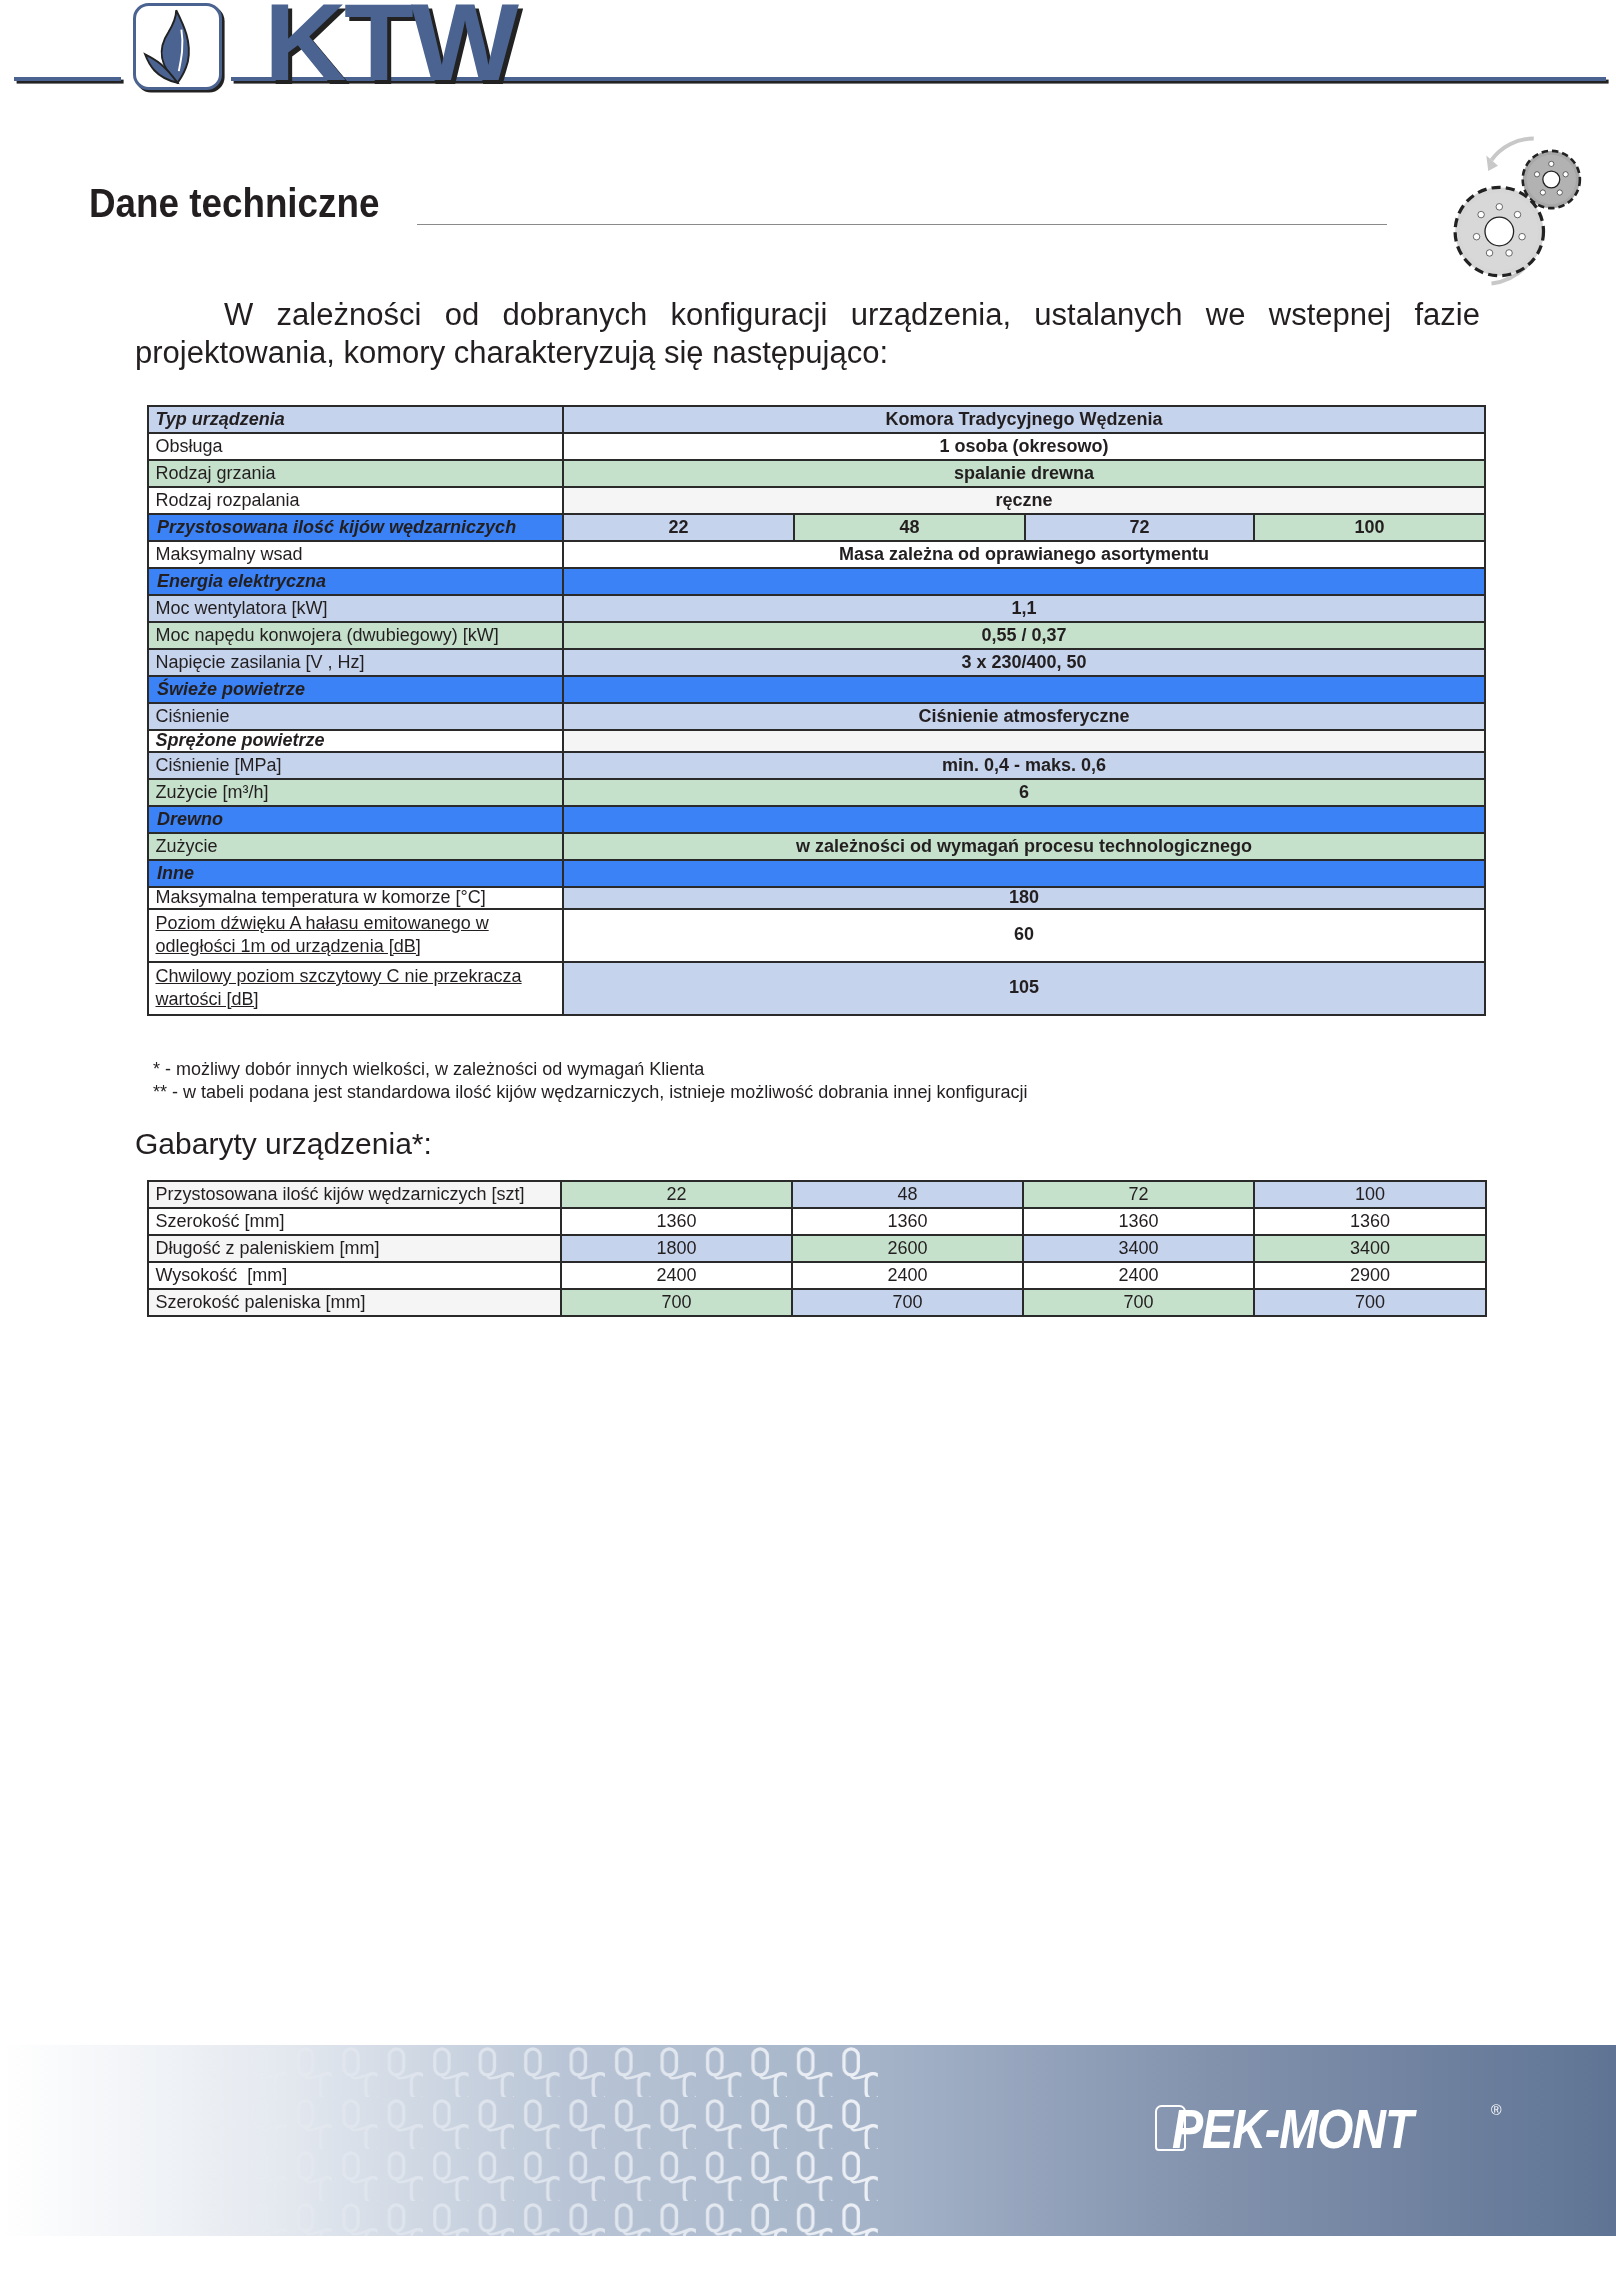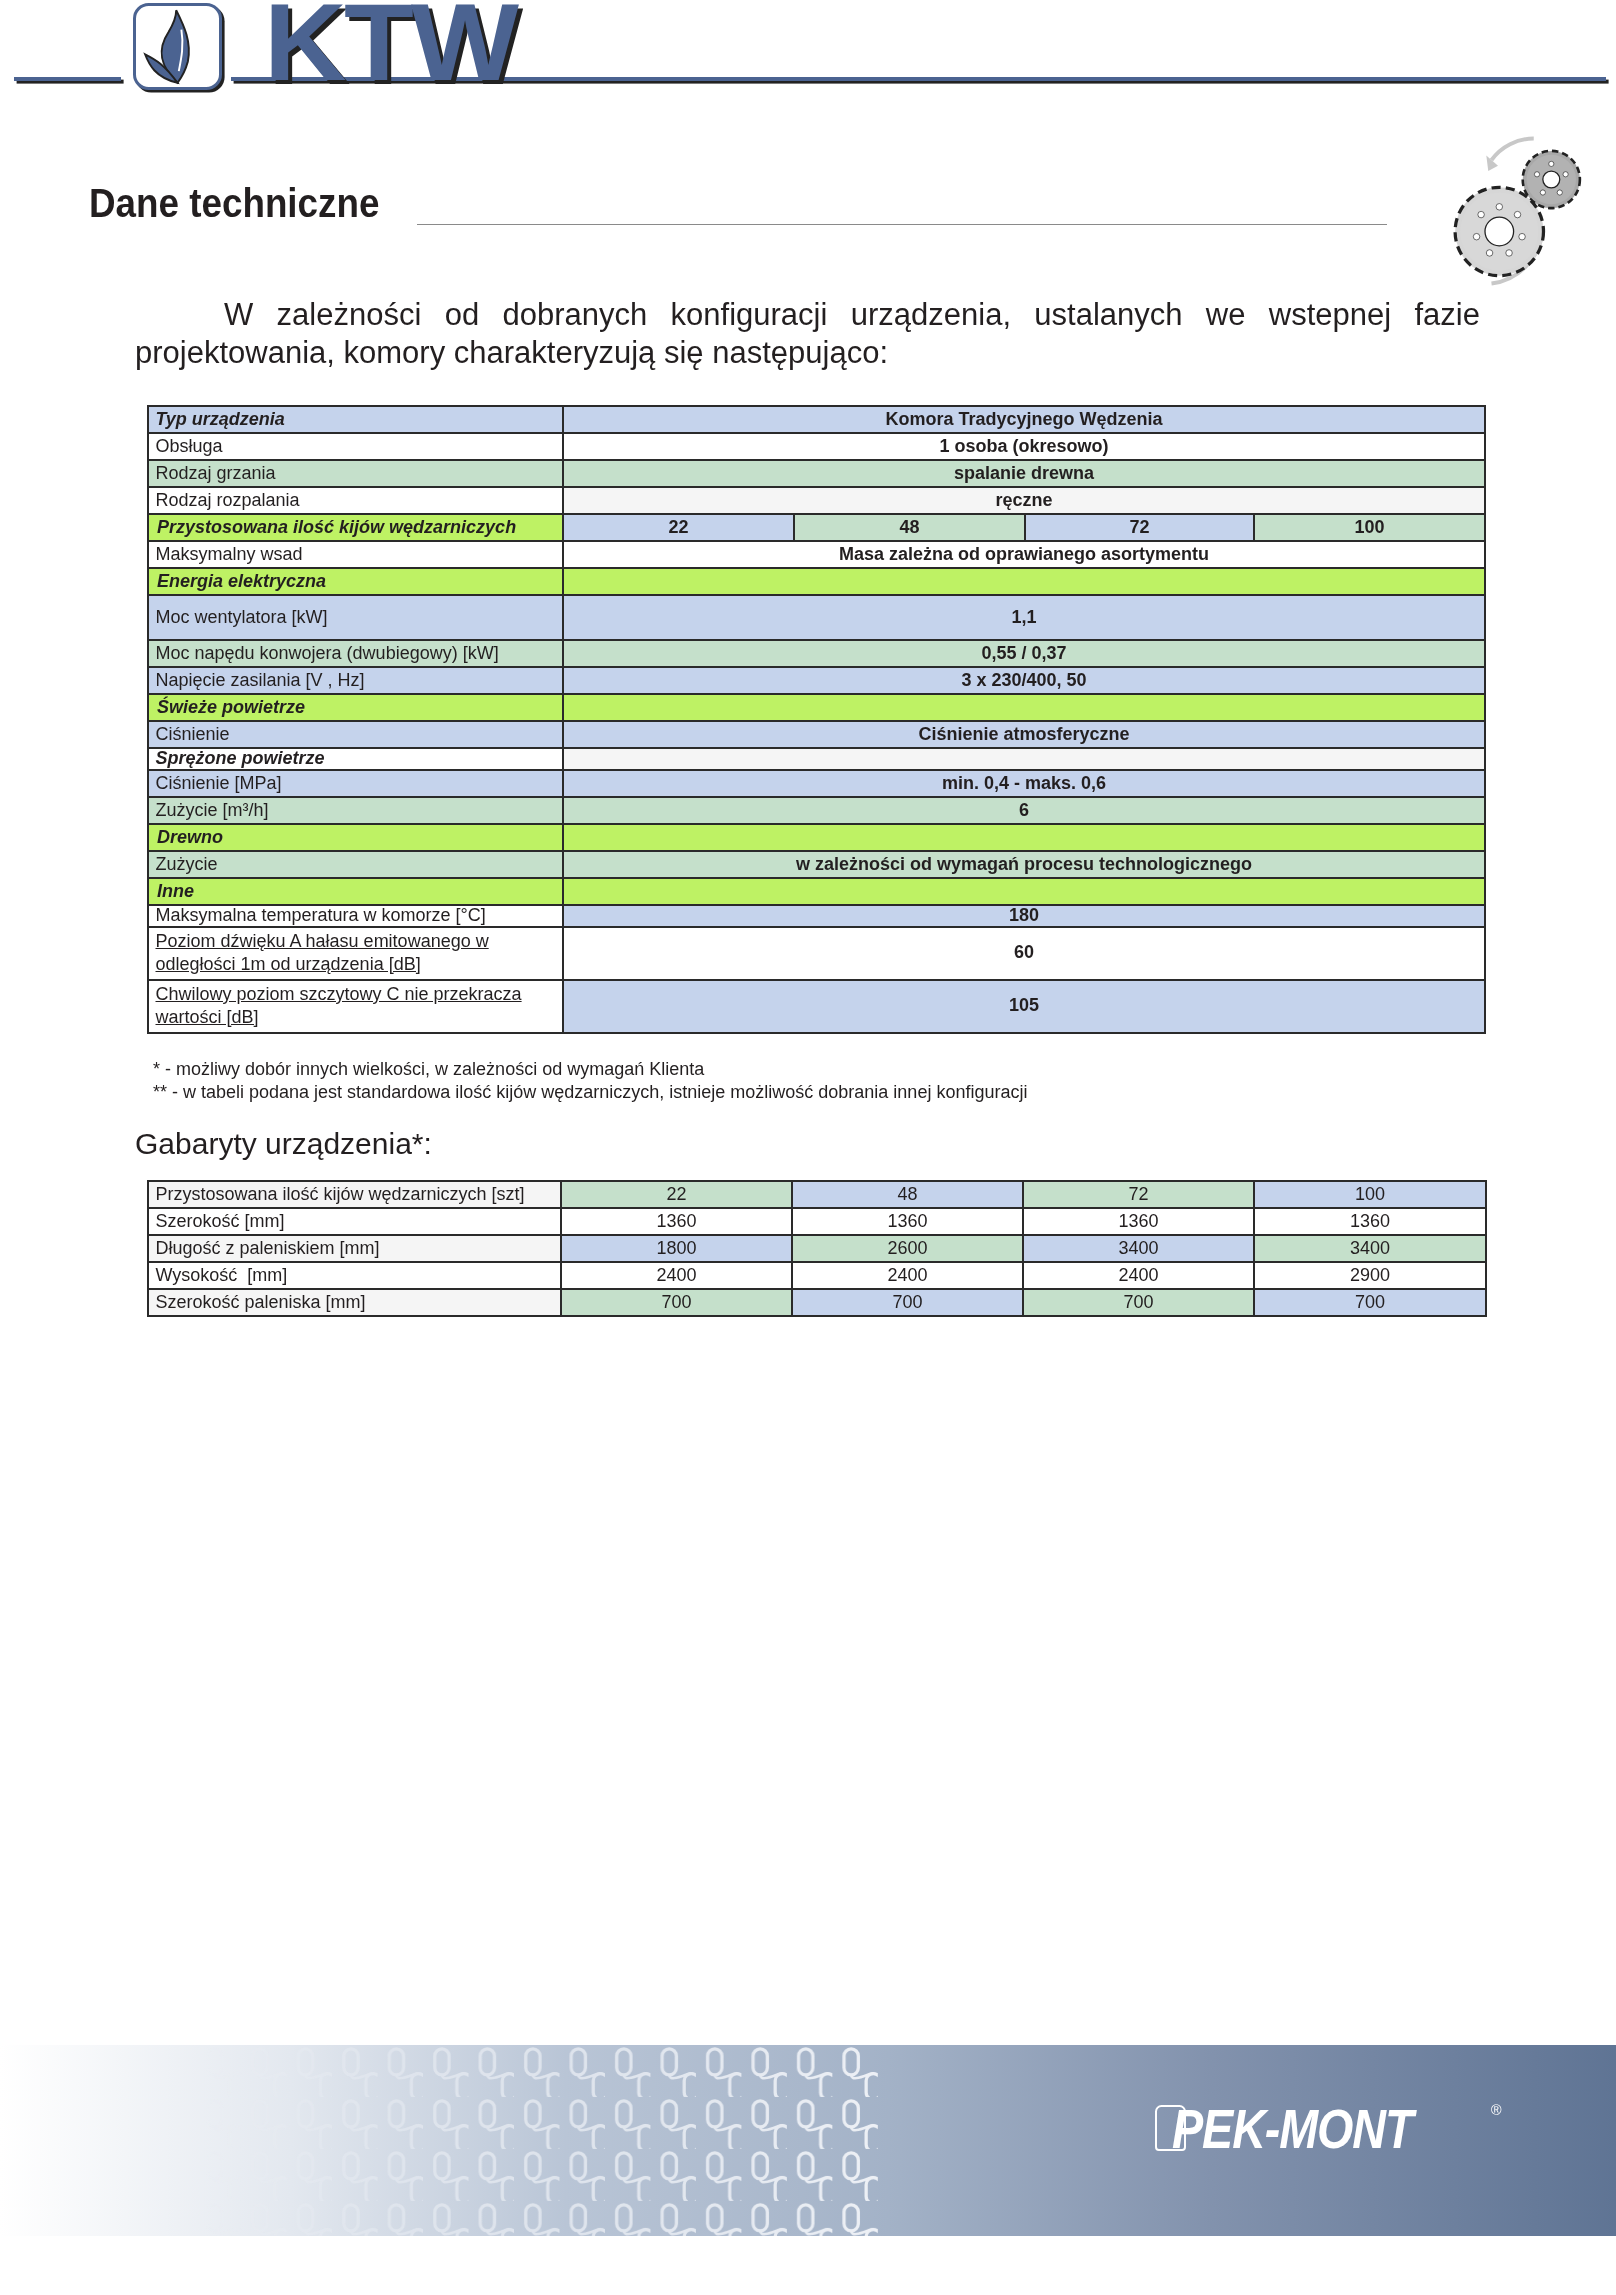--- a/index.html
+++ b/index.html
@@ -19,21 +19,21 @@
   .intro .l1 { display:block; text-indent:89px; text-align-last:justify; }
 
   
   table { border-collapse:collapse; position:absolute; table-layout:fixed; }
   td { border:2px solid #2a2a2a; padding:0 6.5px; font-size:18px; line-height:19.5px; overflow:hidden; white-space:nowrap; }
   td.lbl { color:#231f20; }
   td.bold { font-weight:bold;font-style:italic; }
   td.val { text-align:center; font-weight:bold; }
   .bg-blue { background:#c5d3ec; }
   .bg-green { background:#c5e0cb; }
-  .bg-grey { background:#bef264;padding-left:8px; }
+  .bg-grey { background:#3b82f6;padding-left:8px; }
   .bg-white { background:#ffffff; }
   .bg-light { background:#f5f5f5; }
   td.wrap { white-space:normal; line-height:23.4px;text-decoration:underline; }
 
   .notes { position:absolute; left:153px; top:1058px; font-size:18px; line-height:23.4px; color:#231f20; }
   .sub-title { position:absolute; left:135px; top:1127px; font-size:30px; color:#231f20; }
 
   #dims td.val { font-weight:normal; }
 
   
@@ -127,21 +127,21 @@
     <td class="val bg-green">100</td>
   </tr>
   <tr style="height:27px">
     <td class="lbl bg-white">Maksymalny wsad</td>
     <td class="val bg-white" colspan="4">Masa zależna od oprawianego asortymentu</td>
   </tr>
   <tr style="height:27px">
     <td class="lbl bold bg-grey">Energia elektryczna</td>
     <td class="val bg-grey" colspan="4"></td>
   </tr>
-  <tr style="height:45px">
+  <tr style="height:27px">
     <td class="lbl bg-blue">Moc wentylatora [kW]</td>
     <td class="val bg-blue" colspan="4">1,1</td>
   </tr>
   <tr style="height:27px">
     <td class="lbl bg-green">Moc napędu konwojera (dwubiegowy) [kW]</td>
     <td class="val bg-green" colspan="4">0,55 / 0,37</td>
   </tr>
   <tr style="height:27px">
     <td class="lbl bg-blue">Napięcie zasilania [V , Hz]</td>
     <td class="val bg-blue" colspan="4">3 x 230/400, 50</td>

